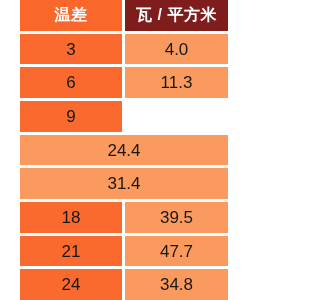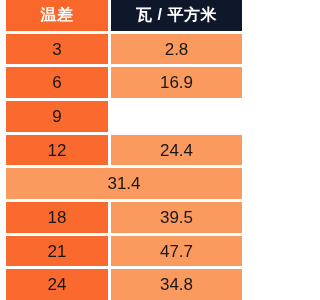--- a/index.html
+++ b/index.html
@@ -13,21 +13,21 @@
     overflow: hidden;
     font-family: "Liberation Sans", "DejaVu Sans", sans-serif;
   }
   #table-root {
     width: 248px;
     height: 300px;
     box-sizing: border-box;
     display: flex;
     flex-direction: column;
     background: #ffffff;
-    padding: 0 6px;
+    padding: 0 20px;
   }
   .row {
     display: flex;
     flex: 1 1 0;
     min-height: 0;
     margin-bottom: 3px;
   }
   .row:last-child {
     margin-bottom: 0;
     text-align: right;
@@ -48,21 +48,21 @@
     background: #fa6a2e;
   }
   .cell.col-right {
     flex: 1 1 auto;
     background: #fb9a5f;
   }
   .header-row .cell.col-left {
     background: #f9672b;
   }
   .header-row .cell.col-right {
-    background: #0f172a;
+    background: #7f1d1d;
   }
   .header-row .cell {
     color: #ffffff;
     font-weight: bold;
     font-size: 16px;
     letter-spacing: 0.5px;
   }
   .data-row .cell {
     color: #181818;
     font-weight: normal;
@@ -77,34 +77,33 @@
 
 <div id="table-root">
 
   <div class="row header-row">
     <div class="cell col-left">温差</div>
     <div class="cell col-right">瓦 / 平方米</div>
   </div>
 
   <div class="row data-row">
     <div class="cell col-left">3</div>
-    <div class="cell col-right">2.8</div>
+    <div class="cell col-right">4.0</div>
   </div>
 
   <div class="row data-row">
     <div class="cell col-left">6</div>
-    <div class="cell col-right">16.9</div>
+    <div class="cell col-right">11.3</div>
   </div>
 
   <div class="row data-row">
     <div class="cell col-left">9</div>
   </div>
 
   <div class="row data-row">
-    <div class="cell col-left">12</div>
     <div class="cell col-right">24.4</div>
   </div>
 
   <div class="row data-row">
     <div class="cell col-right">31.4</div>
   </div>
 
   <div class="row data-row">
     <div class="cell col-left">18</div>
     <div class="cell col-right">39.5</div>

